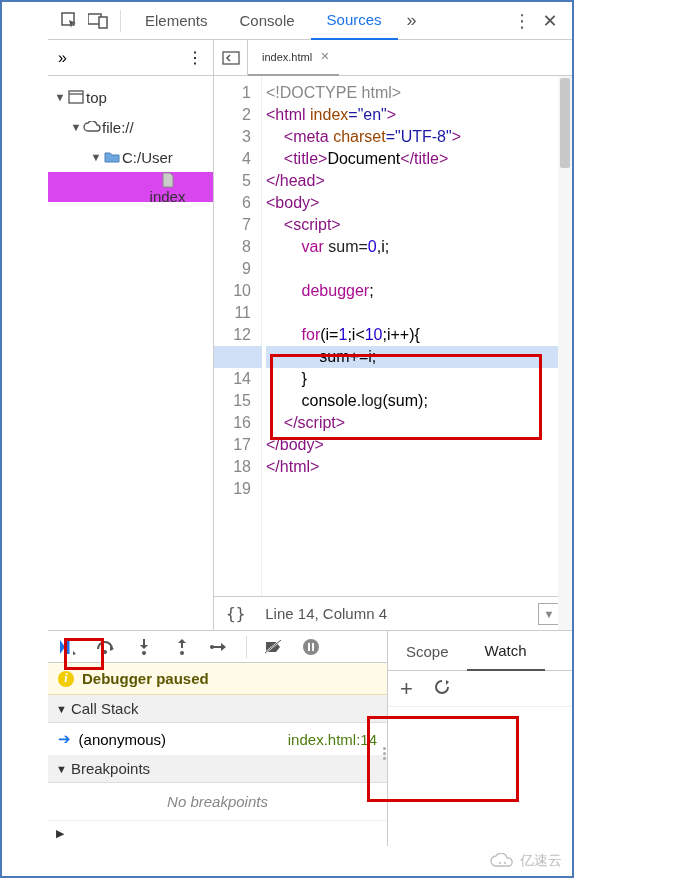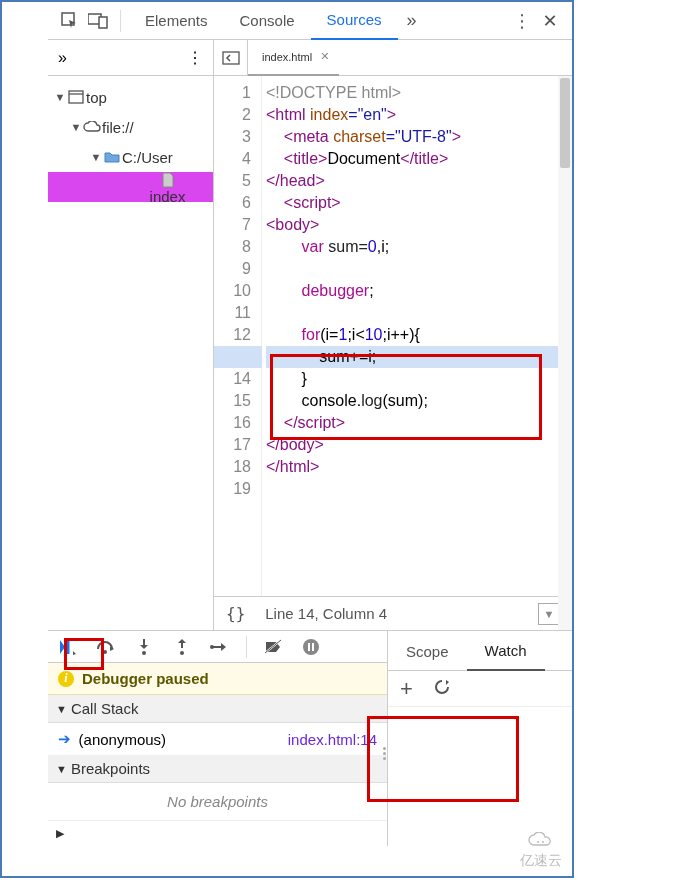--- a/index.html
+++ b/index.html
@@ -63,34 +63,34 @@
 .debug-toolbar { height: 40px; border-bottom: 1px solid #ccc; display: flex; align-items: center; padding: 0 8px; gap: 14px; }
 .debug-toolbar .dbg-btn { width: 24px; height: 24px; display: flex; align-items: center; justify-content: center; cursor: pointer; color: #555; }
 .debug-toolbar .dbg-sep { width: 1px; height: 22px; background: #ddd; }
 
 .debugger-paused { background: #fffbe6; border-bottom: 1px solid #e8e0b0; padding: 7px 10px; display: flex; align-items: center; gap: 8px; color: #5c5700; font-weight: 600; font-size: 15px; }
 .info-icon { width: 16px; height: 16px; border-radius: 50%; background: #f0cc00; color: #fff; display: flex; align-items: center; justify-content: center; font-size: 12px; font-weight: bold; font-style: italic; font-family: serif; }
 
 .section-header { background: #f1f1f1; padding: 5px 8px; font-size: 15px; color: #333; border-bottom: 1px solid #ddd; display: flex; align-items: center; gap: 4px; }
 .stack-row { padding: 7px 10px; display: flex; align-items: center; font-size: 15px; }
 .stack-row .arrow-cur { color: #1a73e8; margin-right: 8px; }
-.stack-row .loc { margin-left: auto; color: #6d28d9; }
+.stack-row .loc { margin-left: auto; color: #4d7c0f; }
 .no-bp { text-align: center; color: #888; font-style: italic; padding: 10px; font-size: 15px; }
 .xhr-row { padding: 6px 8px; font-size: 15px; color: #333; display: flex; align-items: center; gap: 4px; border-top: 1px solid #eee; }
 
 .debug-right { flex: 1; display: flex; flex-direction: column; }
 .watch-tabs { height: 40px; border-bottom: 1px solid #ccc; display: flex; }
 .watch-tabs .wt { padding: 0 18px; height: 40px; display: flex; align-items: center; font-size: 15px; color: #555; cursor: pointer; }
 .watch-tabs .wt.active { color: #222; border-bottom: 2px solid #555; }
 .watch-toolbar { height: 36px; display: flex; align-items: center; padding: 0 12px; gap: 20px; color: #555; border-bottom: 1px solid #eee; }
 .watch-body { padding: 10px 14px; font-family: Consolas, monospace; font-size: 16px; line-height: 30px; }
 .watch-body .wname { color: #881280; }
 .watch-body .wval { color: #1c00cf; }
 
-.watermark { position: absolute; right: 10px; bottom: 6px; color: #bbb; font-size: 14px; display: flex; align-items: center; gap: 4px; flex-direction: column; }
+.watermark { position: absolute; right: 10px; bottom: 6px; color: #bbb; font-size: 14px; display: flex; align-items: center; gap: 4px; }
 
 .scrollbar-v { position: absolute; right: 0; top: 36px; width: 14px; bottom: 0; background: #f6f6f6; }
 .scrollbar-v .thumb { width: 10px; margin: 2px; background: #c8c8c8; border-radius: 2px; height: 90px; }
 
 .drag-handle { position: absolute; right: -1px; top: 50%; width: 8px; height: 30px; display:flex; flex-direction:column; justify-content:center; gap:2px; align-items:center; }
 .drag-handle span { width:3px; height:3px; background:#aaa; border-radius:50%; }
 </style>
 </head>
 <body>
 
@@ -201,22 +201,22 @@
             <div>17</div>
             <div>18</div>
           <div>19</div>
         </div>
         <div class="code-lines">
           <div class="line"><span class="tok-doc">&lt;!DOCTYPE html&gt;</span></div>
           <div class="line"><span class="tok-tag">&lt;html</span><span class="tok-attr"> index</span><span class="tok-str">="en"</span><span class="tok-tag">&gt;</span></div>
           <div class="line"><span class="tok-tag">    &lt;meta</span><span class="tok-attr"> charset</span><span class="tok-str">="UTF-8"</span><span class="tok-tag">&gt;</span></div>
           <div class="line"><span class="tok-tag">    &lt;title&gt;</span><span>Document</span><span class="tok-tag">&lt;/title&gt;</span></div>
           <div class="line"><span class="tok-tag">&lt;/head&gt;</span></div>
+          <div class="line"><span class="tok-tag">&lt;body&gt;</span></div>
           <div class="line"><span class="tok-tag">    &lt;script&gt;</span></div>
-          <div class="line"><span class="tok-tag">&lt;body&gt;</span></div>
           <div class="line"><span class="tok-kw">        var </span><span class="tok-var">sum</span><span class="tok-op">=</span><span class="tok-num">0</span><span>,i;</span></div>
           <div class="line"></div>
           <div class="line"><span>        </span><span class="tok-kw">debugger</span><span>;</span></div>
           <div class="line"></div>
           <div class="line"><span>        </span><span class="tok-kw">for</span><span>(i=</span><span class="tok-num">1</span><span>;i&lt;</span><span class="tok-num">10</span><span>;i++){</span></div>
           <div class="line hl"><span>            sum+=i;</span></div>
           <div class="line"><span>        }</span></div>
           <div class="line"><span>        console.</span><span class="tok-fn">log</span><span>(sum);</span></div>
           <div class="line"><span class="tok-tag">    &lt;/script&gt;</span></div>
           <div class="line"><span class="tok-tag">&lt;/body&gt;</span></div>

